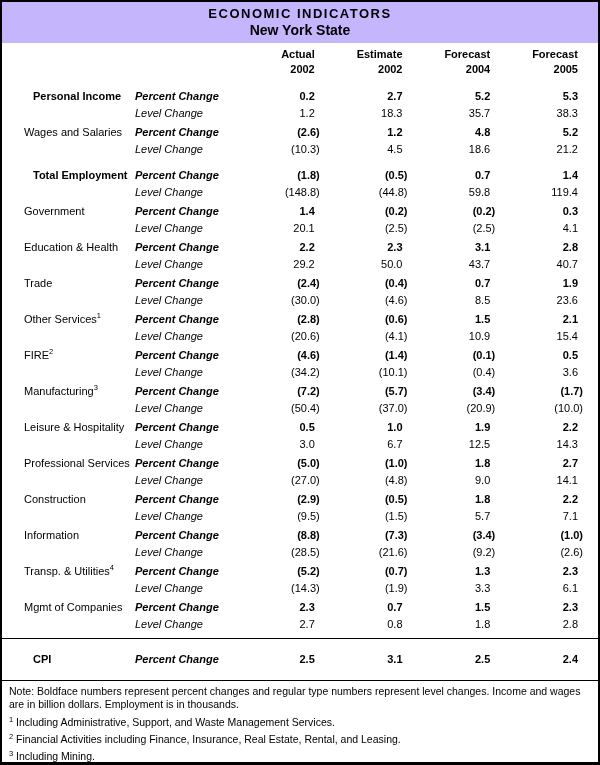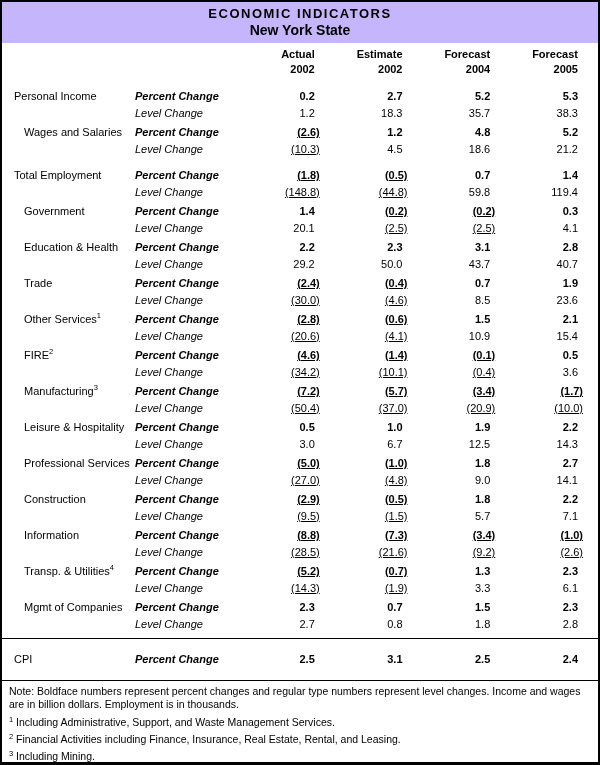--- a/index.html
+++ b/index.html
@@ -8,24 +8,24 @@
     box-sizing:border-box;width:600px;height:765px;background:#fff;
     border:2px solid #000;border-bottom-width:3px;overflow:hidden;
   }
   .header{text-align:center;padding:4px 0 5px 0;}
   .title{font-size:13px;font-weight:bold;letter-spacing:1.5px;}
   .subtitle{font-size:14px;font-weight:bold;margin-top:1px;}
   .grid-row{display:grid;grid-template-columns:133px 112px repeat(4,1fr);align-items:center;height:17px;font-size:11px;line-height:17px;}
   .col-head{margin-top:4px;}
   .col-head .grid-row{height:15px;line-height:15px;font-weight:bold;}
   .num,.head-num{text-align:right;padding-right:20px;white-space:nowrap;}
-  .num.paren{padding-right:15px;text-decoration:underline;}
+  .num.paren{padding-right:15px;}
   .label-cell{padding-left:12px;white-space:nowrap;}
   .label-cell.indent{padding-left:22px;}
-  .label-cell.bold{font-weight:normal;}
+  .label-cell.bold{font-weight:bold;margin-left:19px;}
   .change-cell{font-style:italic;white-space:nowrap;}
   .row-pc .change-cell,.row-pc .num{font-weight:bold;}
   .tbody{margin-top:11px;}
   .block{margin-top:2px;}
   .block:first-child{margin-top:0;}
   .block.gap-lg{margin-top:9px;}
   .block.cpi{border-top:1px solid #000;border-bottom:1px solid #000;margin-top:5px;padding:12px 0;}
   sup{font-size:7.5px;vertical-align:super;line-height:0;}
   .notes{padding:4px 10px 0 7px;font-size:10.5px;}
   .note-general{line-height:13px;}

